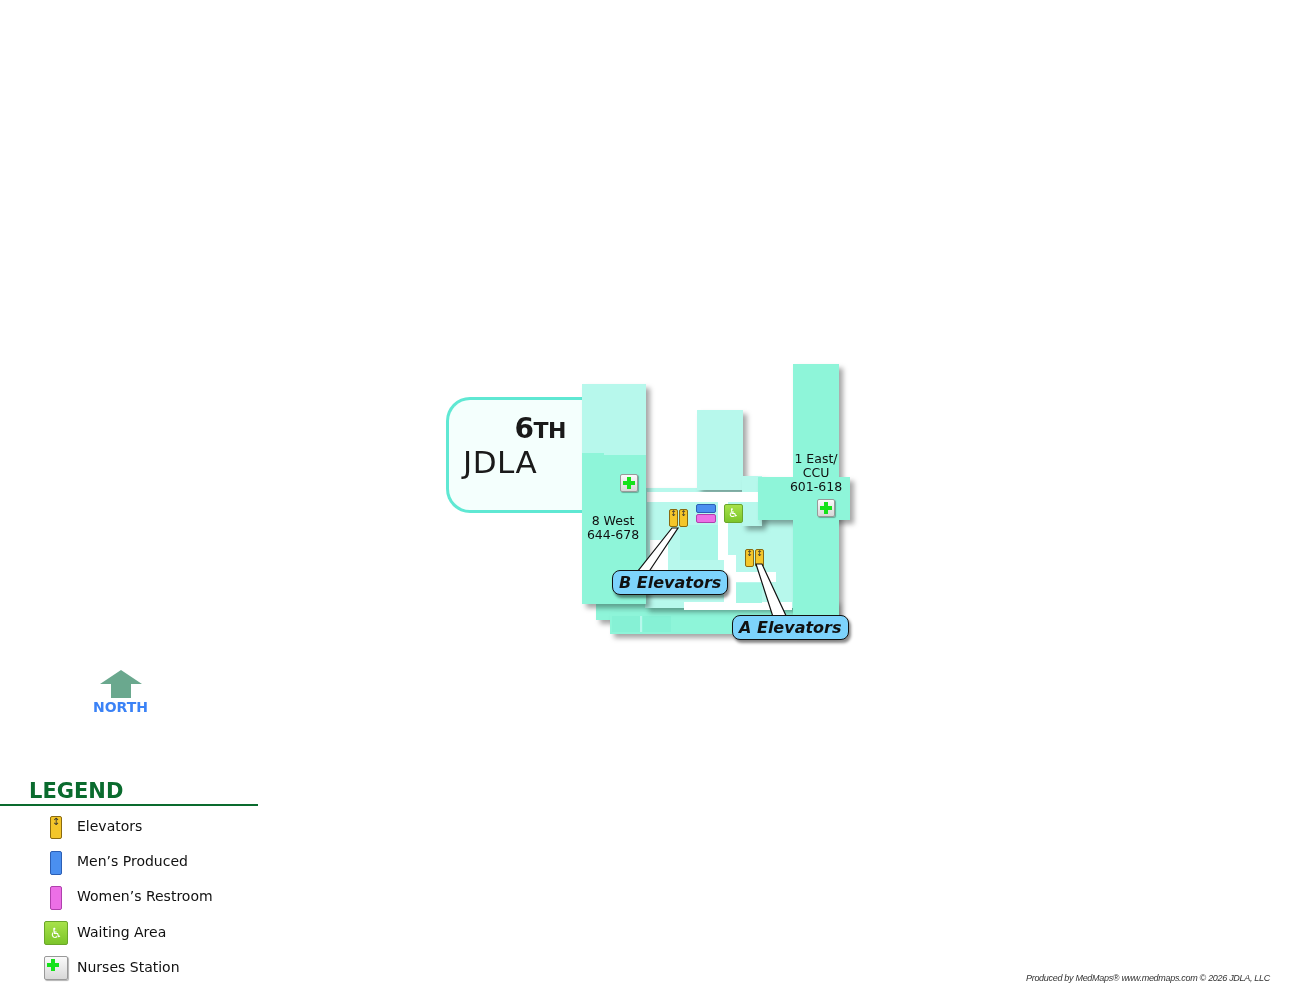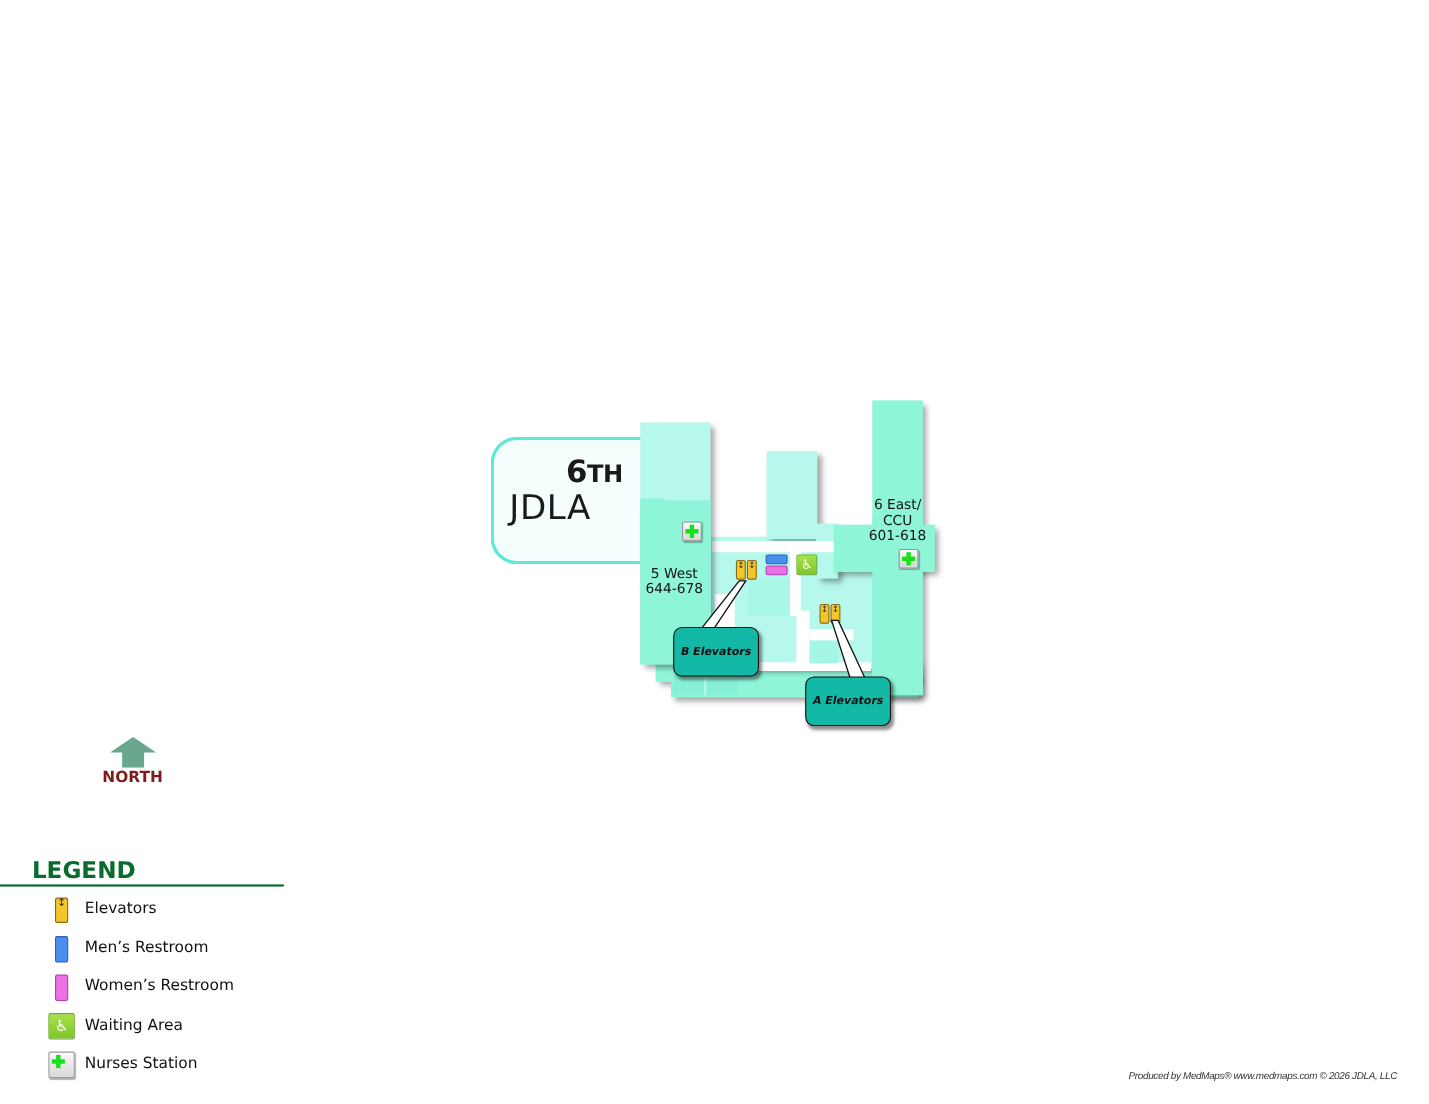--- a/index.html
+++ b/index.html
@@ -70,33 +70,33 @@
   .waiting-icon {
     position: absolute; width: 19px; height: 19px;
     background: linear-gradient(#a7e24a, #7cc52a);
     border-radius: 2px; box-sizing: border-box; border: 1px solid #6aa62a;
     color: #fff; font-size: 12px; line-height: 17px; text-align: center;
     font-family: "DejaVu Sans", sans-serif;
   }
 
   
   .callout {
-    position: absolute; background: #14b8a6; border: 1.5px solid #111; border-radius: 8px;
+    position: absolute; background: #7dd3fc; border: 1.5px solid #111; border-radius: 8px;
     font-family: "DejaVu Sans", sans-serif; font-style: italic; font-weight: bold;
-    font-size: 10px; padding: 16px 6px; box-shadow: 2px 3px 3px rgba(0,0,0,0.45);
+    font-size: 16px; padding: 2px 6px; box-shadow: 2px 3px 3px rgba(0,0,0,0.45);
     white-space: nowrap;
   }
 
   
   .north-arrow {
     position: absolute; left: 100px; top: 670px; width: 42px; height: 28px;
   }
   .north-label {
     position: absolute; left: 93px; top: 699px;
-    font-family: "DejaVu Sans", sans-serif; font-weight: bold; font-size: 14px; color: #7f1d1d;
+    font-family: "DejaVu Sans", sans-serif; font-weight: bold; font-size: 14px; color: #3b82f6;
   }
 
   
   .legend-title {
     position: absolute; left: 29px; top: 779px;
     font-family: "DejaVu Sans", sans-serif; font-weight: bold; font-size: 21px; color: #0a6b2e;
   }
   .legend-rule { position: absolute; left: 0; top: 804px; width: 258px; height: 2px; background: #0a6b2e; }
   .legend-item { position: absolute; left: 44px; height: 24px; }
   .legend-item .lbl {
@@ -143,25 +143,25 @@
 
   <div class="blk light" style="left:582px;top:384px;width:64px;height:220px;"></div>
   <div class="abs mid" style="left:582px;top:455px;width:64px;height:149px;"></div>
   <div class="abs mid" style="left:582px;top:453px;width:22px;height:4px;"></div>
 
   <div class="blk mid" style="left:793px;top:364px;width:46px;height:268px;"></div>
   <div class="blk mid" style="left:758px;top:477px;width:92px;height:43px;"></div>
   <div class="abs mid" style="left:793px;top:470px;width:46px;height:162px;"></div>
 
   <div class="room-label" style="left:580px;top:514px;width:66px;">
-    <div>5 West</div>
+    <div>8 West</div>
       <div>644-678</div>
   </div>
   <div class="room-label" style="left:784px;top:452px;width:64px;">
-    <div>6 East/</div>
+    <div>1 East/</div>
       <div>CCU</div>
       <div>601-618</div>
   </div>
 
   <div class="nurse-icon" style="left:620px;top:474px;"></div>
   <div class="nurse-icon" style="left:817px;top:499px;"></div>
 
   <div class="elev-icon" style="left:669px;top:509px;">↕</div>
   <div class="elev-icon" style="left:679px;top:509px;">↕</div>
 
@@ -189,21 +189,21 @@
 
 <div class="legend-title">LEGEND</div>
 <div class="legend-rule"></div>
 
 <div class="legend-item" style="top:815px;">
   <div class="lg-icon elev-icon" style="left:6px;top:1px;width:12px;height:23px;line-height:10px;font-size:10px;">↕</div>
   <span class="lbl">Elevators</span>
 </div>
 <div class="legend-item" style="top:850px;">
   <div class="lg-icon" style="left:6px;top:1px;width:12px;height:24px;background:#4a8ff0;border:1px solid #2c5fb5;border-radius:2px;box-sizing:border-box;"></div>
-  <span class="lbl">Men’s Restroom</span>
+  <span class="lbl">Men’s Produced</span>
 </div>
 <div class="legend-item" style="top:885px;">
   <div class="lg-icon" style="left:6px;top:1px;width:12px;height:24px;background:#ec6fe6;border:1px solid #b040ad;border-radius:2px;box-sizing:border-box;"></div>
   <span class="lbl">Women’s Restroom</span>
 </div>
 <div class="legend-item" style="top:921px;">
   <div class="lg-icon waiting-icon" style="left:0;top:0;width:24px;height:24px;line-height:22px;font-size:14px;">♿</div>
   <span class="lbl">Waiting Area</span>
 </div>
 <div class="legend-item" style="top:956px;">

